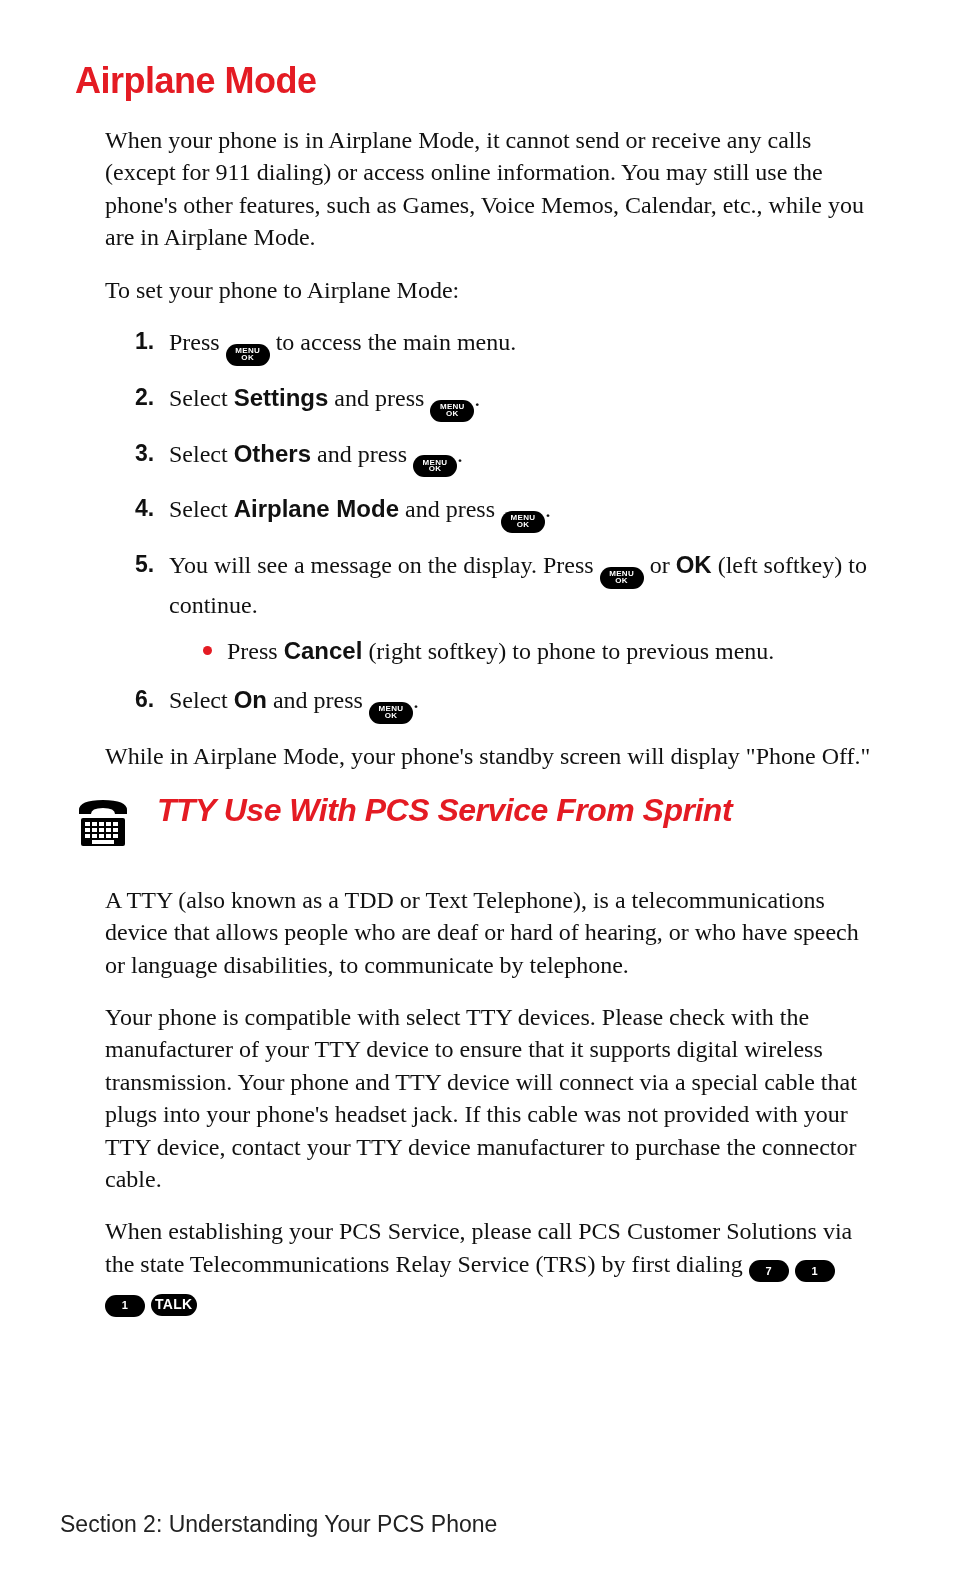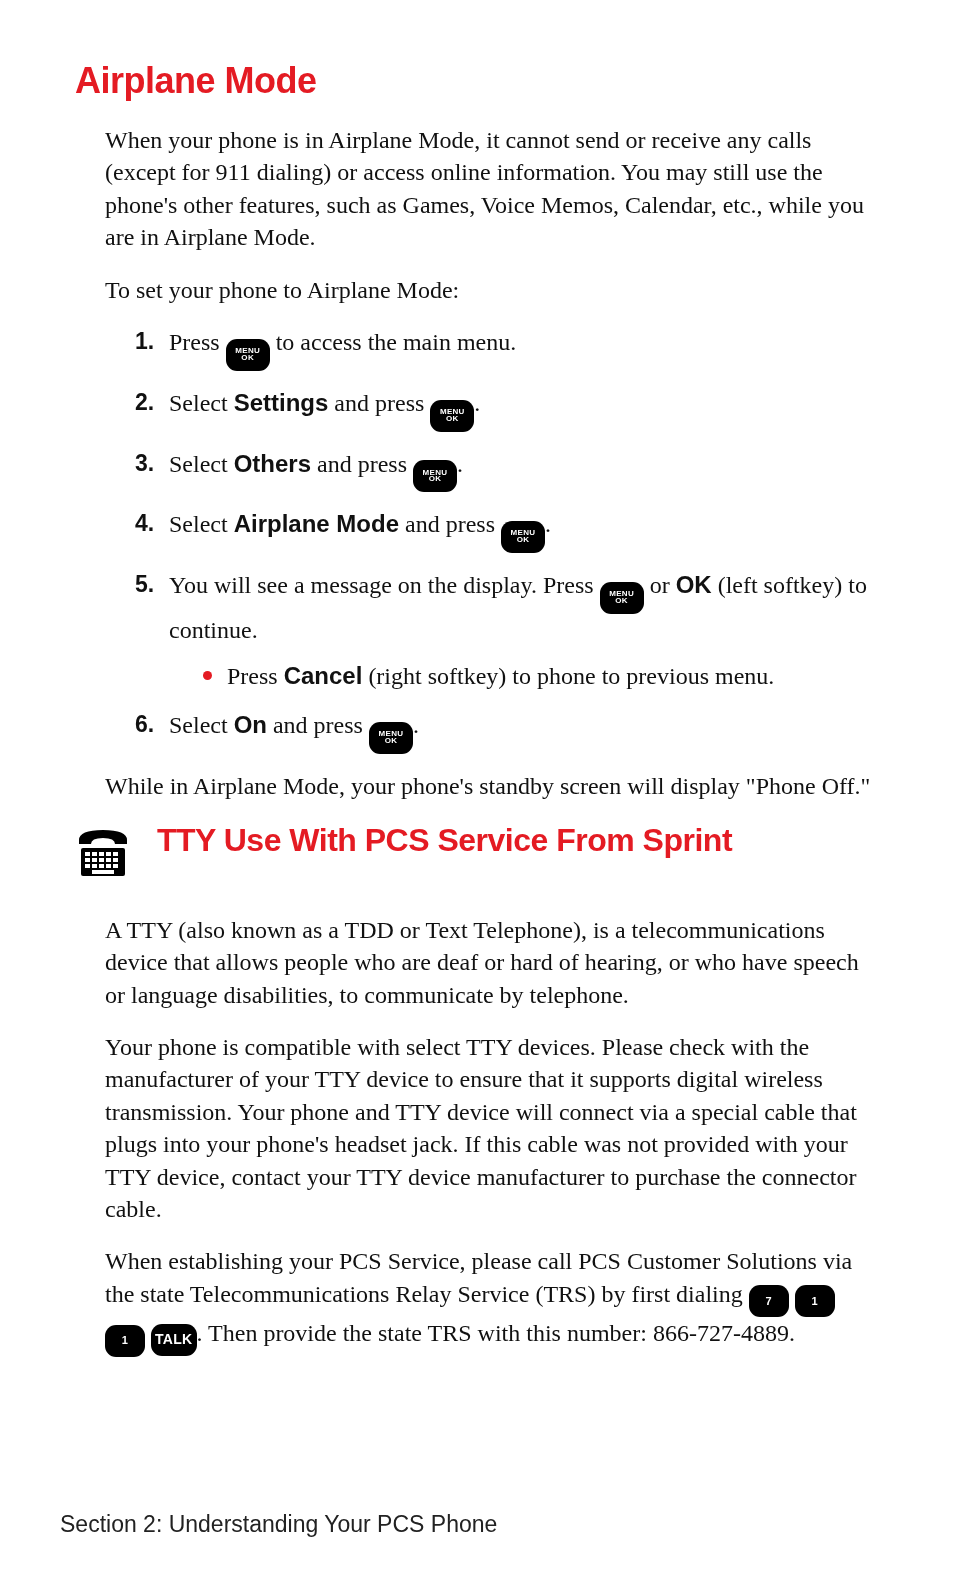--- a/index.html
+++ b/index.html
@@ -70,38 +70,39 @@
   }
   .key {
     display: inline-flex;
     flex-direction: column;
     align-items: center;
     justify-content: center;
     background: #000;
     color: #fff;
     font-family: Arial, Helvetica, sans-serif;
     font-weight: 900;
-    height: 32px;
+    height: 22px;
     min-width: 44px;
     border-radius: 11px;
     vertical-align: -3px;
     line-height: 0.85;
     padding: 0 4px;
   }
   .key .line1 { font-size: 8px; letter-spacing: 0.3px; }
   .key .line2 { font-size: 8px; letter-spacing: 0.3px; }
   .key.single .line1 { font-size: 11px; }
   .key.num { min-width: 40px; }
   .key.num .line1 { font-size: 11px; }
   .key.talk .line1 { font-size: 14px; }
   .tty-row {
     display: flex;
     align-items: flex-start;
     gap: 26px;
     margin: 6px 0 34px 0;
+    font-style: italic;
   }
   .tty-icon {
     width: 56px;
     height: 56px;
     flex: 0 0 56px;
     margin-top: 2px;
   }
   .footer {
     position: absolute;
     left: 60px;
@@ -215,18 +216,18 @@
 <p class="para">Your phone is compatible with select TTY devices. Please check with the manufacturer of your TTY device to ensure that it supports digital wireless transmission. Your phone and TTY device will connect via a special cable that plugs into your phone's headset jack. If this cable was not provided with your TTY device, contact your TTY device manufacturer to purchase the connector cable.</p>
 <p class="para">
   <span>When establishing your PCS Service, please call PCS Customer Solutions via the state Telecommunications Relay Service (TRS) by first dialing </span><span class="key num single">
       <span class="line1">7</span>
     </span> <span class="key num single">
       <span class="line1">1</span>
     </span> <span class="key num single">
       <span class="line1">1</span>
     </span> <span class="key talk single">
       <span class="line1">TALK</span>
-    </span><span>. Then provide the state TRS with this number: 866-727-4889.</span>
+    </span>
 </p>
 
 <div class="footer">
   <div class="sec">Section 2: Understanding Your PCS Phone</div>
 </div>
 
 </body></html>

